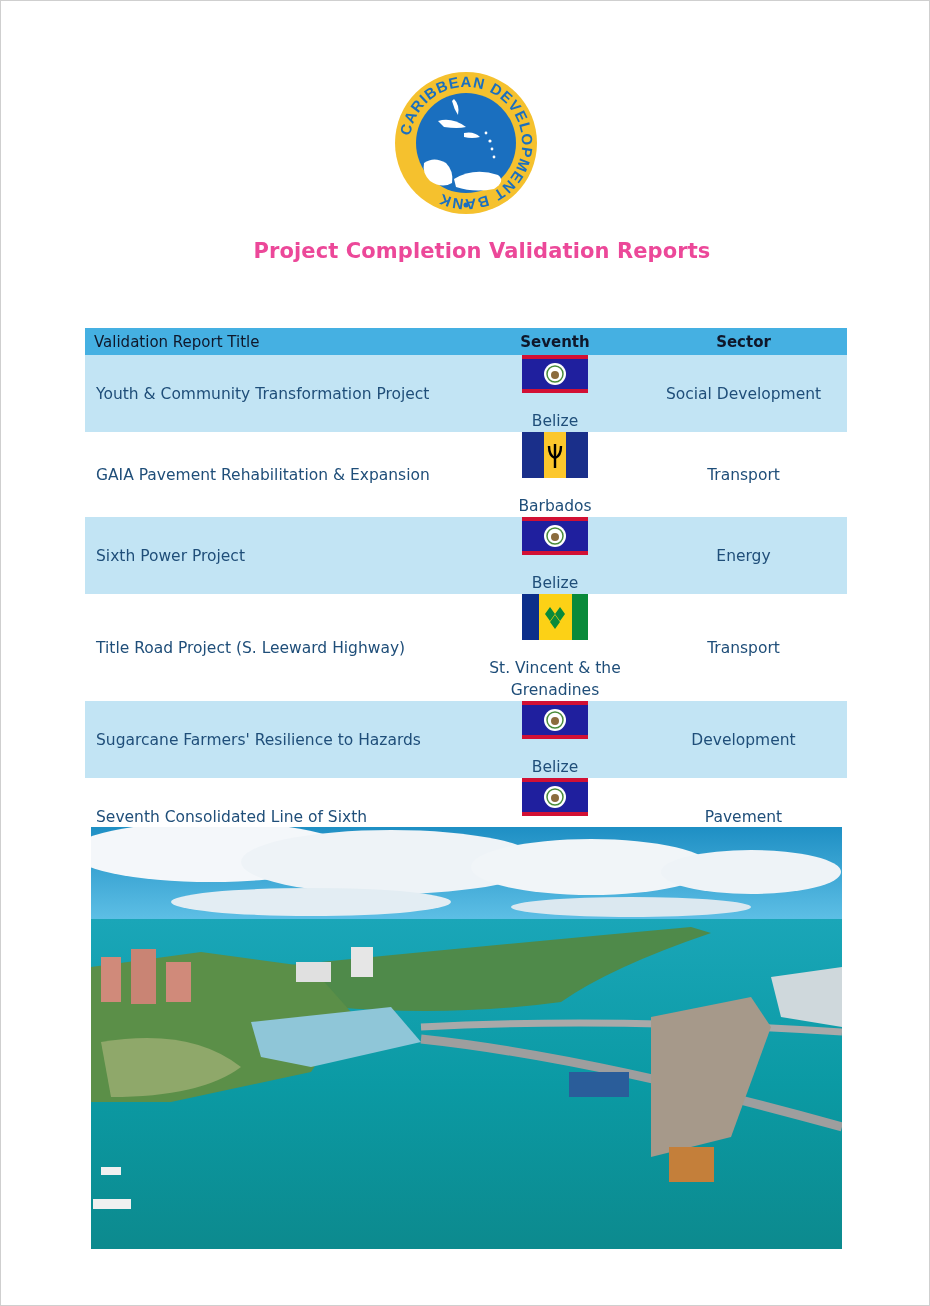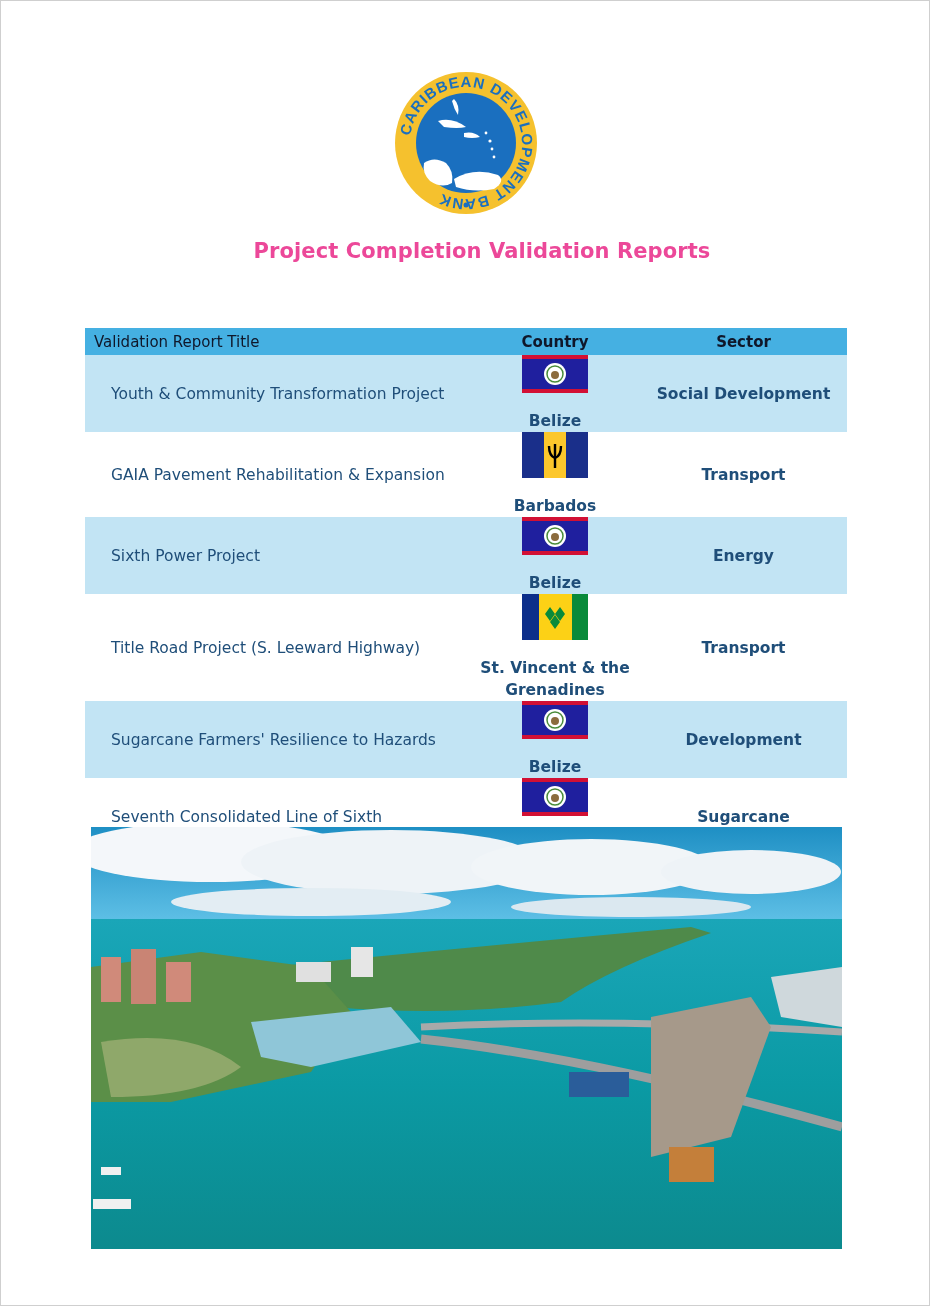--- a/index.html
+++ b/index.html
@@ -11,22 +11,22 @@
   .title { position:absolute; left:16px; width:930px; text-align:center;
            color:#ec4899; font-weight:bold; font-size:21px; letter-spacing:0.1px; }
   .title.l1 { top:238px; }
   .title.l2 { top:273px; }
   table.reports { position:absolute; left:84px; top:327px; width:762px;
                   border-collapse:collapse; table-layout:fixed; }
   .reports th { background:#45b0e2; color:#0f172a; font-size:15px; height:27px;
                 padding:0; font-weight:bold; }
   .reports th.c1 { text-align:left; padding-left:9px; font-weight:normal; }
   .reports td { color:#1f4e79; font-size:15.5px; padding:0; vertical-align:middle; }
-  .reports td.c1 { padding-left:26px; }
-  .reports td.c2, .reports td.c3 { text-align:center;font-weight:bold; }
+  .reports td.c1 { padding-left:11px; }
+  .reports td.c2, .reports td.c3 { text-align:center; }
   .reports tr.shade td { background:#c2e4f4; }
   .flag { display:block; margin:0 auto; width:66px; height:38px; }
   .country-label { display:block; line-height:22px; margin-top:17px; }
   .photo { position:absolute; left:90px; top:826px; width:751px; height:422px; overflow:hidden; }
 </style>
 </head>
 <body>
 
 <div class="page">
 
@@ -56,21 +56,21 @@
 
   <table class="reports">
     <colgroup>
         <col style="width:385px">
         <col style="width:170px">
         <col style="width:207px">
       </colgroup>
     <thead>
       <tr>
         <th class="c1">Validation Report Title</th>
-        <th class="c2">Country</th>
+        <th class="c2">Seventh</th>
         <th class="c3">Sector</th>
       </tr>
     </thead>
     <tbody>
 
       <tr class="shade" style="height:64px">
         <td class="c1">Youth &amp; Community Transformation Project</td>
         <td class="c2">
           <svg class="flag" viewBox="0 0 66 38">
             <rect width="66" height="38" fill="#d21034"></rect>
@@ -147,21 +147,21 @@
         <td class="c2">
           <svg class="flag" viewBox="0 0 66 38">
             <rect width="66" height="38" fill="#d21034"></rect>
               <rect y="4" width="66" height="30" fill="#1f1f9e"></rect>
             <circle cx="33" cy="19" r="11" fill="#ffffff"></circle>
               <circle cx="33" cy="19" r="8" fill="none" stroke="#4a8c3a" stroke-width="1.5"></circle>
             <circle cx="33" cy="20" r="4" fill="#8b6b3d"></circle>
           </svg>
           <span class="country-label">Belize</span>
         </td>
-        <td class="c3">Sugarcane</td>
+        <td class="c3">Pavement</td>
       </tr>
     </tbody>
   </table>
 
   <svg class="photo" viewBox="0 0 751 422" preserveAspectRatio="none">
     <defs>
       <linearGradient id="sky" x1="0" y1="0" x2="0" y2="1">
         <stop offset="0" stop-color="#1e8fc4"></stop>
           <stop offset="1" stop-color="#5fc0e6"></stop>
       </linearGradient>

